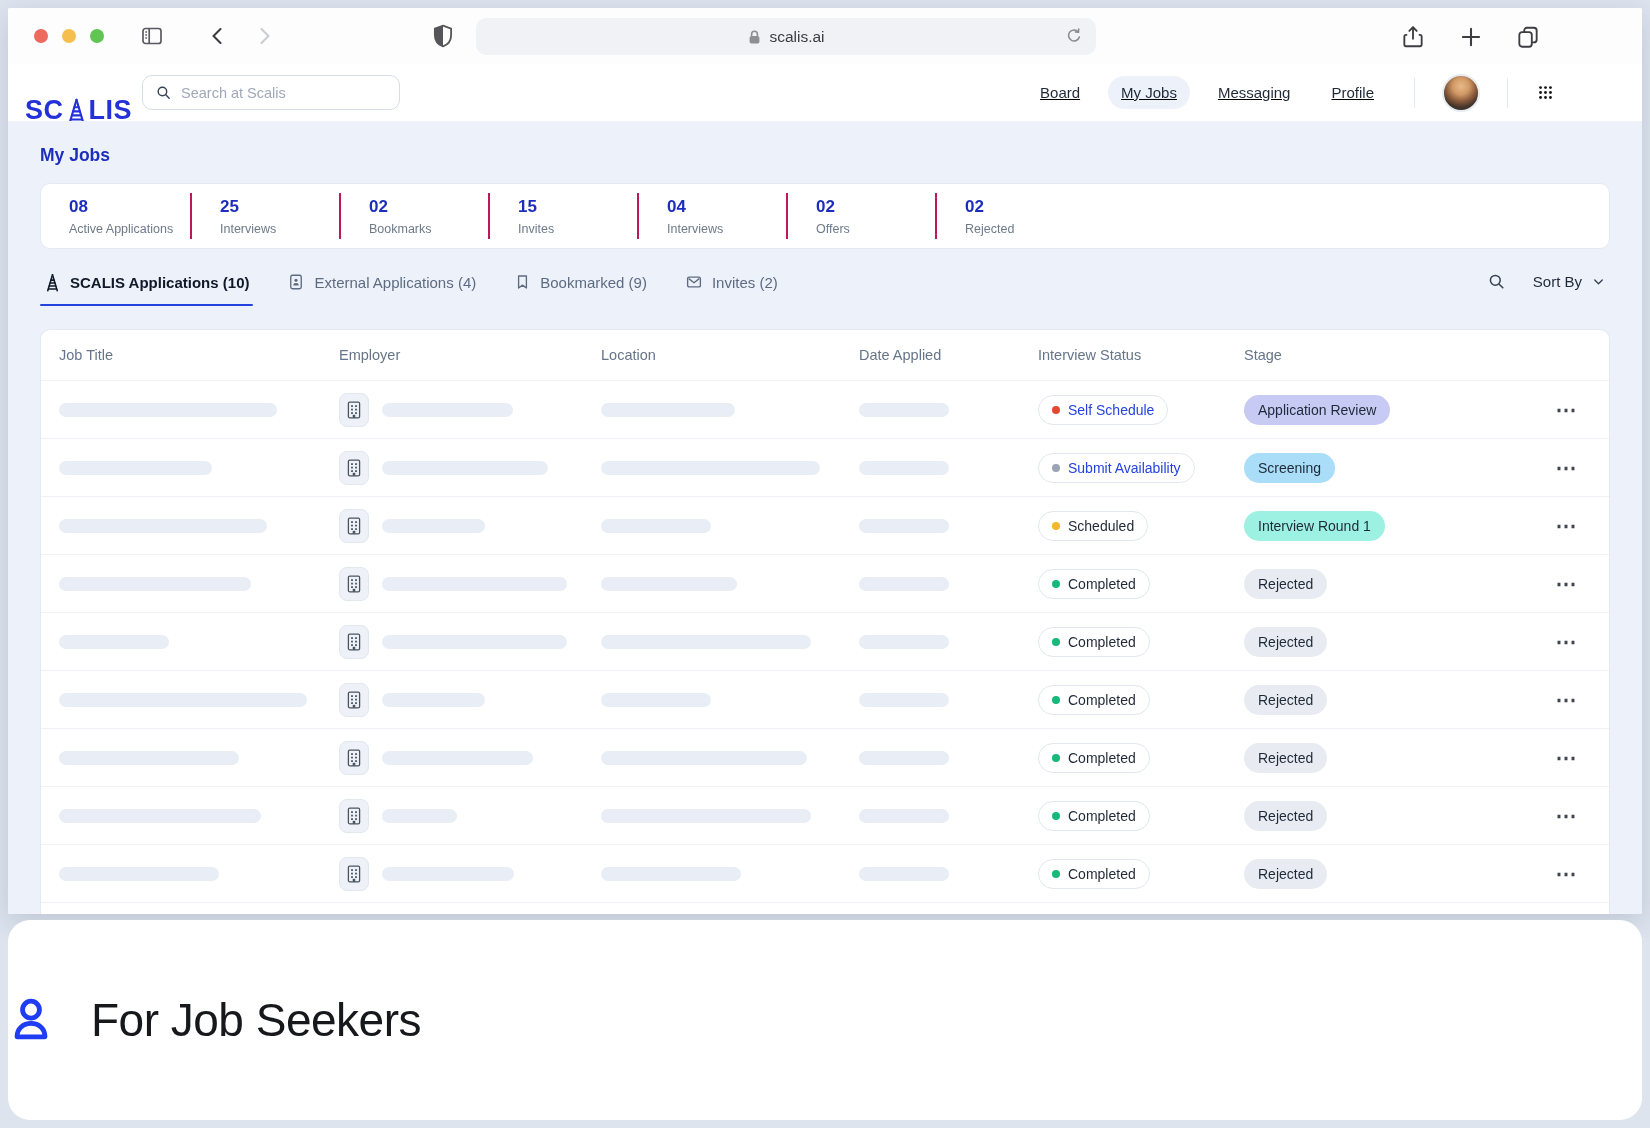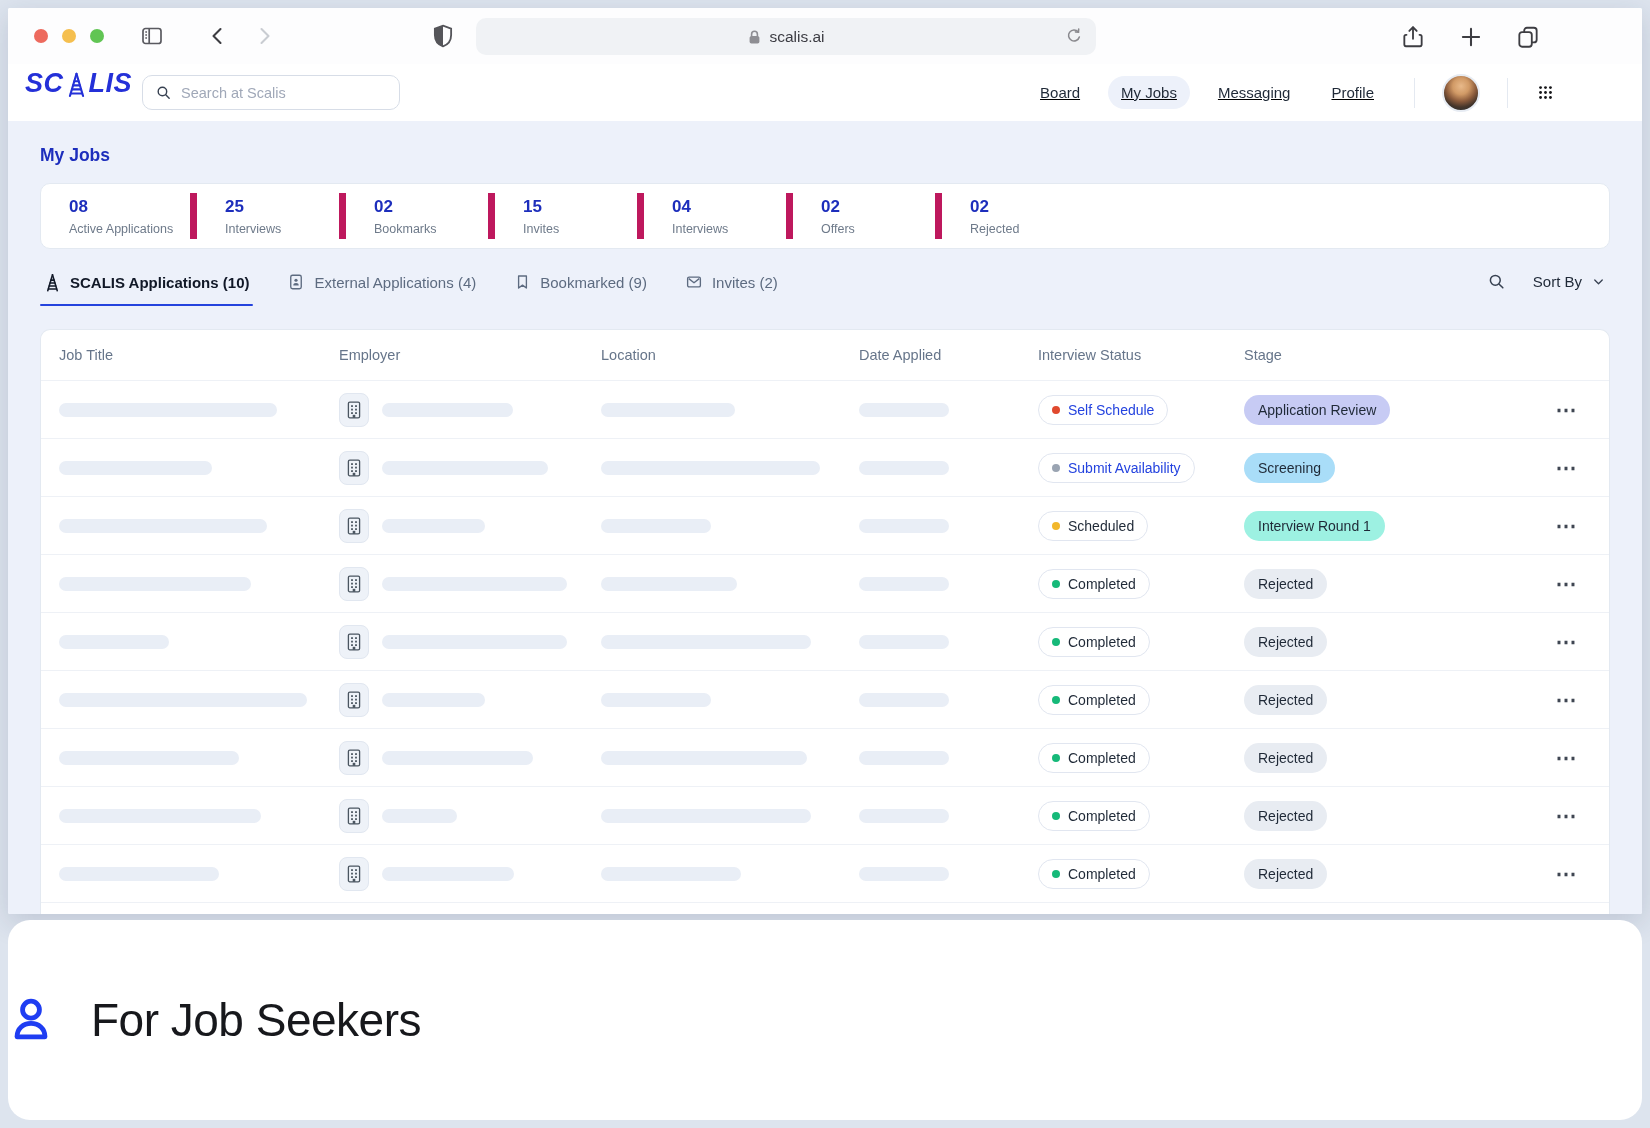--- a/index.html
+++ b/index.html
@@ -30,22 +30,22 @@
   .urlbar {
     position:absolute; left:468px; top:10px; width:620px; height:37px;
     background:#f0f2f5; border-radius:10px;
     display:flex; align-items:center; justify-content:center; gap:7px;
     color:#3c3c43; font-size:15.5px;
   }
   .urlbar .refresh { position:absolute; right:12px; top:8px; }
 
   
   .appbar { position:relative; height:57px; background:#ffffff; }
-  .logo { position:absolute; left:17px; top:4px; display:flex; align-items:flex-end; gap:1px;
-          color:#2430d8; font-size:27px; font-weight:800; letter-spacing:.5px;font-style:italic; }
+  .logo { position:absolute; left:17px; top:31px; display:flex; align-items:center; gap:1px;
+          color:#2430d8; font-size:27px; font-weight:800; letter-spacing:.5px; }
   .searchbox {
     position:absolute; left:134px; top:11px; width:258px; height:35px;
     border:1px solid #d7dde7; border-radius:10px; background:#fff;
     display:flex; align-items:center; gap:9px; padding:16px 12px;
     color:#a0a8b8; font-size:14.5px;
   }
   .nav { position:absolute; right:88px; top:0; height:57px; display:flex; align-items:center; gap:15px;text-decoration:underline; }
   .nav-item { padding:8px 13px; font-size:15px; color:#1f2937; border-radius:18px; cursor:pointer; white-space:nowrap; }
   .nav-item.active { background:#edf1fa; }
   .nav-sep { width:1px; height:30px; background:#e4e9f1; margin:0 12px; }
@@ -62,21 +62,21 @@
     background:#edf1fa; padding:24px 32px 0 32px;
   }
   .page-title { font-size:17.5px; font-weight:700; color:#1d2ebc; }
 
   .stats-card {
     margin-top:17px; height:66px; background:#fff;
     border:1px solid #e3e9f1; border-radius:10px;
     display:flex; align-items:center;
   }
   .stat { width:149px; height:46px; padding-left:28px; display:flex; flex-direction:column; justify-content:center; }
-  .stat + .stat { border-left:7px solid #be185d; }
+  .stat + .stat { border-left:2px solid #be185d; }
   .stat-value { font-size:17px; font-weight:700; color:#1d2ebc; }
   .stat-label { font-size:12.5px; color:#6e7a8a; margin-top:5px; white-space:nowrap; }
 
   .tabs-row { margin-top:21px; height:40px; display:flex; align-items:flex-start; position:relative; }
   .tab { display:flex; align-items:center; gap:9px; font-size:15px; color:#5d6b80;
          margin-right:30px; padding:3px 4px 14px 4px; position:relative; cursor:pointer; white-space:nowrap; }
   .tab.active { color:#111827; font-weight:600; }
   .tab.active::after { content:""; position:absolute; left:0; right:0; bottom:0; height:2px; background:#2443dd; border-radius:2px; }
   .sort-area { position:absolute; right:4px; top:2px; display:flex; align-items:center; gap:27px; }
   .sort-btn { display:flex; align-items:center; gap:9px; font-size:15px; color:#1f2937; cursor:pointer; }

